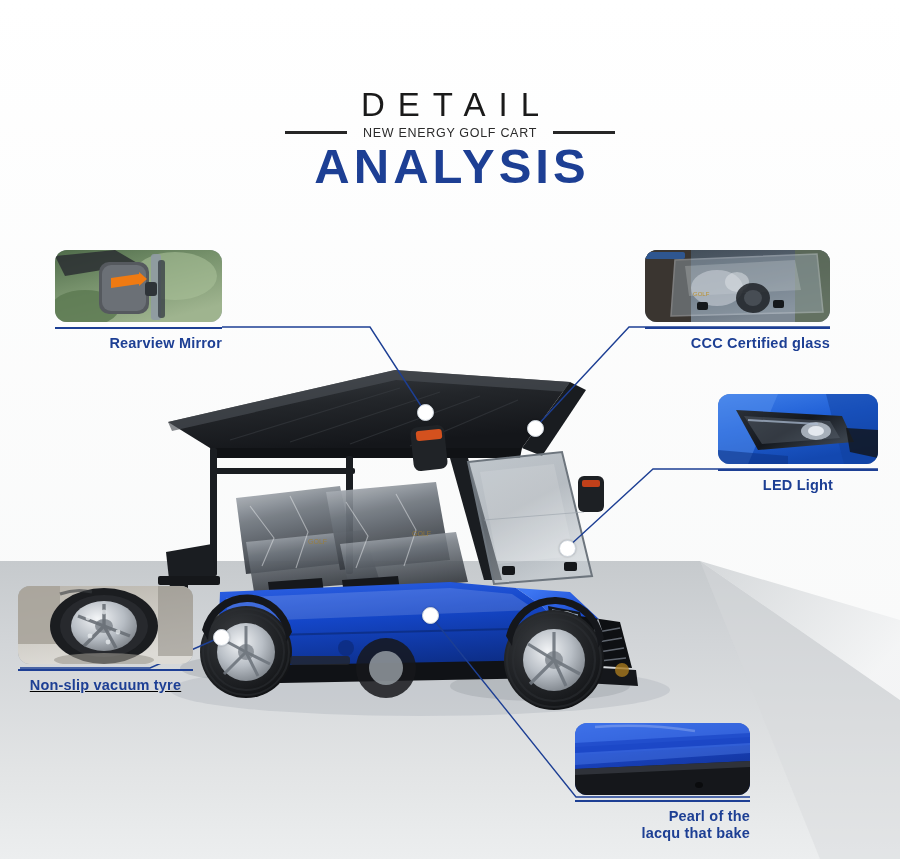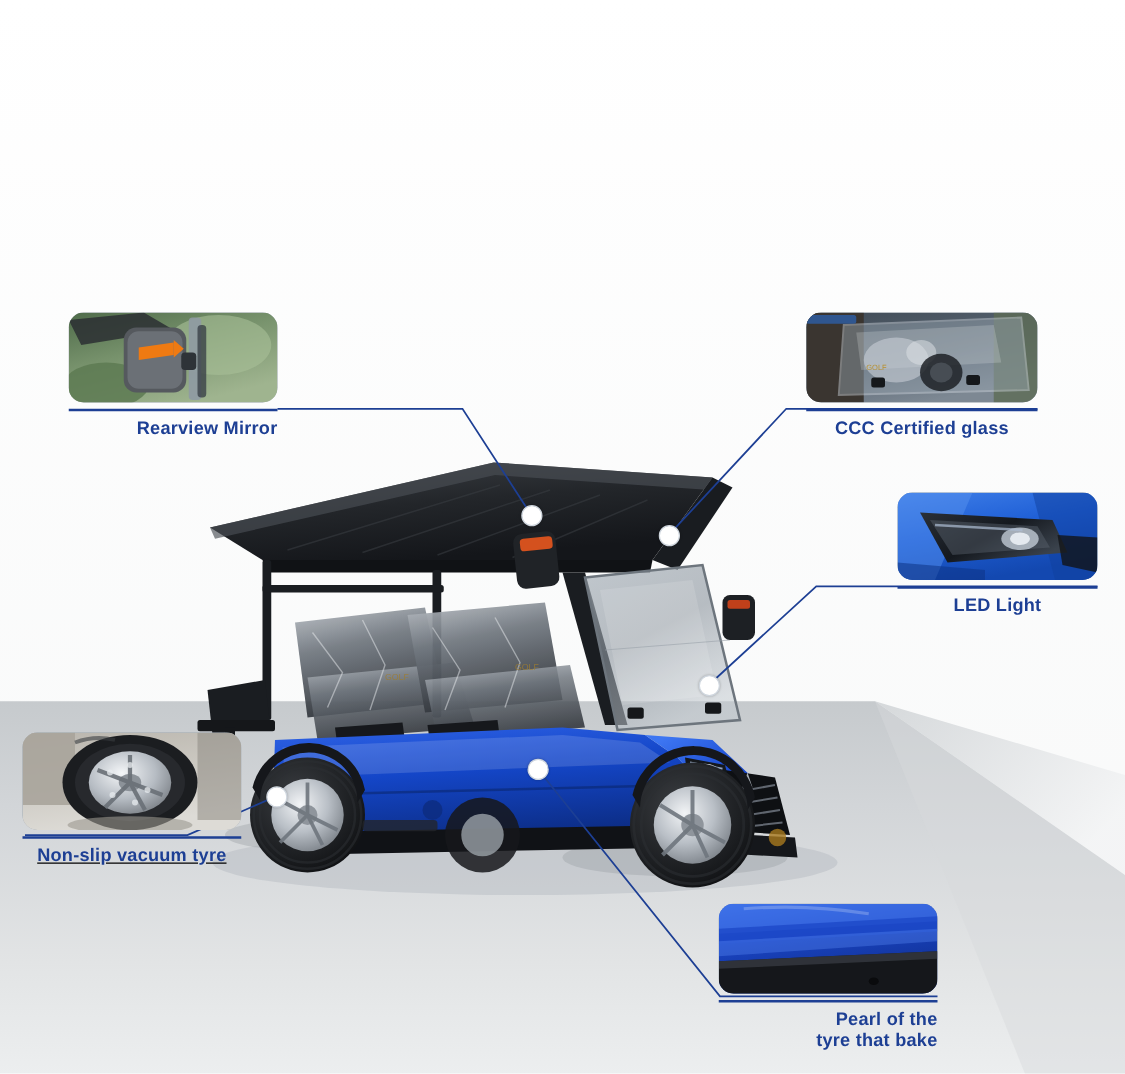--- a/index.html
+++ b/index.html
@@ -90,20 +90,29 @@
 
       <path d="M700,561 L900,700 L900,620 Z" fill="url(#floorGradR)" opacity="0.75"></path>
       <path d="M700,561 L900,700 L900,859 L820,859 Z" fill="#d7dadc" opacity="0.45"></path>
 
       <ellipse cx="420" cy="690" rx="250" ry="26" fill="#aab0b6" opacity="0.35"></ellipse>
       <ellipse cx="250" cy="668" rx="70" ry="13" fill="#9aa0a6" opacity="0.4"></ellipse>
       <ellipse cx="540" cy="686" rx="90" ry="15" fill="#9aa0a6" opacity="0.4"></ellipse>
     </svg>
   </div>
 
+  <div class="header">
+    <div class="t-detail">DETAIL</div>
+    <div class="sub-row">
+      <span class="sub-rule"></span>
+      <span class="t-sub">NEW ENERGY GOLF CART</span>
+      <span class="sub-rule"></span>
+    </div>
+    <div class="t-analysis">ANALYSIS</div>
+  </div>
 
   <div class="product">
     <svg width="570" height="400" viewBox="0 0 570 400">
       <defs>
         <linearGradient id="blueBody" x1="0" y1="0" x2="0.3" y2="1">
           <stop offset="0%" stop-color="#2f63e6"></stop>
           <stop offset="45%" stop-color="#1446c8"></stop>
           <stop offset="100%" stop-color="#0c2d86"></stop>
         </linearGradient>
         <linearGradient id="blueNose" x1="0.2" y1="0" x2="0.9" y2="1">
@@ -342,21 +351,21 @@
         <ellipse cx="92" cy="32" rx="12" ry="10" fill="#dfe4e8" opacity="0.5"></ellipse>
         <ellipse cx="108" cy="48" rx="17" ry="15" fill="#1d2126" opacity="0.85"></ellipse>
         <ellipse cx="108" cy="48" rx="9" ry="8" fill="#474d54"></ellipse>
         <rect x="52" y="52" width="11" height="8" rx="2" fill="#15181b"></rect>
         <rect x="128" y="50" width="11" height="8" rx="2" fill="#15181b"></rect>
         <text x="48" y="46" font-family="Liberation Sans, sans-serif" font-size="6" fill="#b8902f">GOLF</text>
         <rect x="0" y="2" width="40" height="7" rx="2" fill="#2d5fa8" opacity="0.8"></rect>
       </svg>
     </div>
     <div class="underline"></div>
-    <div class="callout-label" style="text-align:center;">CCC Certified glass</div>
+    <div class="callout-label" style="text-align:right;">CCC Certified glass</div>
   </div>
 
   <div class="callout" style="left:718px; top:394px; width:160px;">
     <div class="thumb" style="height:70px;">
       <svg class="thumb-inner" viewBox="0 0 160 70" preserveAspectRatio="none">
         <defs>
           <linearGradient id="led-bg" x1="0" y1="0" x2="0.4" y2="1">
             <stop offset="0%" stop-color="#3f7fe8"></stop>
               <stop offset="50%" stop-color="#1f5fd6"></stop>
             <stop offset="100%" stop-color="#1348b0"></stop>
@@ -443,17 +452,17 @@
         <path d="M0,30 L175,20 L175,30 L0,42 Z" fill="#5d8df5" opacity="0.35"></path>
         <path d="M0,46 L175,38 L175,72 L0,72 Z" fill="#15171b"></path>
         <path d="M0,46 L175,38 L175,44 L0,52 Z" fill="#3a3f46" opacity="0.7"></path>
         <ellipse cx="124" cy="62" rx="4" ry="3" fill="#0a0b0d"></ellipse>
         <path d="M20,4 Q70,0 120,8" stroke="#ffffff" stroke-width="2.5" opacity="0.22" fill="none"></path>
       </svg>
     </div>
     <div class="underline"></div>
     <div class="callout-label" style="text-align:right;">
       <div>Pearl of the</div>
-      <div>tyre that bake</div>
+      <div>lacqu that bake</div>
     </div>
   </div>
 
 </div>
 
 </body></html>

